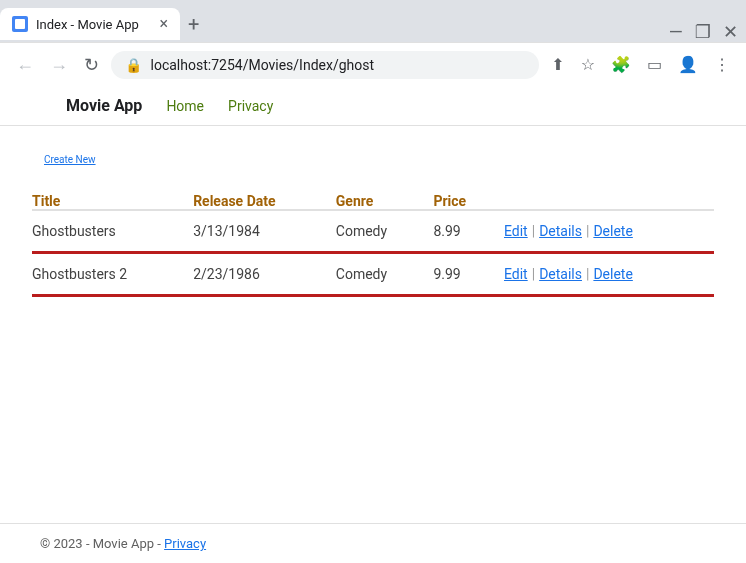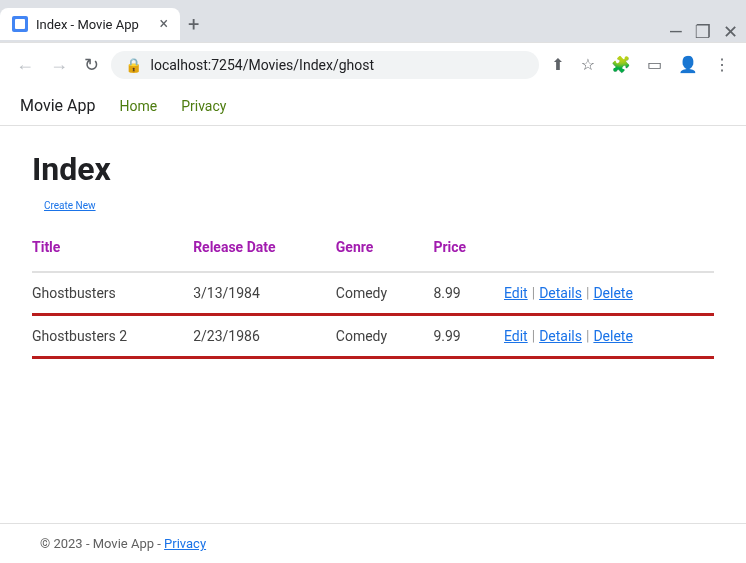--- a/index.html
+++ b/index.html
@@ -21,32 +21,32 @@
     .address-bar { height: 44px; background: #ffffff; border-top: 1px solid #e0e0e0; display: flex; align-items: center; padding: 0 12px; gap: 8px; }
     .nav-btn { background: none; border: none; cursor: pointer; color: #5f6368; font-size: 18px; padding: 4px; border-radius: 50%; display: flex; align-items: center; justify-content: center; }
     .nav-btn.disabled { color: #bdc1c6; cursor: default; }
     .address-input { flex: 1; background: #f1f3f4; border: none; border-radius: 20px; padding: 6px 14px; font-size: 14px; color: #202124; display: flex; align-items: center; gap: 8px; }
     .lock-icon { color: #5f6368; font-size: 14px; }
     .url-text { color: #202124; font-size: 14px; }
     .addr-action-btn { background: none; border: none; cursor: pointer; color: #5f6368; font-size: 16px; padding: 4px; border-radius: 50%; }
 
     
     .navbar { background: #ffffff; border-bottom: 1px solid #e0e0e0; padding: 10px 20px; display: flex; align-items: center; gap: 24px; }
-    .navbar-brand { font-size: 16px; font-weight: 400; color: #202124; }
+    .navbar-brand { font-size: 16px; font-weight: 700; color: #202124; margin-left: 46px; }
     .navbar-link { font-size: 14px; color: #4d7c0f; text-decoration: none; }
 
     
     .content-area { background: #ffffff; flex: 1; padding: 24px 32px; }
     .page-title { font-size: 32px; font-weight: bold; color: #202124; margin-bottom: 8px; }
     .create-link { color: #1a73e8; text-decoration: underline; font-size: 10px; cursor: pointer; display: inline-block; margin-bottom: 20px; margin-left: 12px; }
 
     
     table { width: 100%; border-collapse: collapse; }
     thead tr { border-bottom: 2px solid #e0e0e0; }
-    thead th { text-align: left; padding: 8px 16px 16px 0; font-weight: bold; color: #a21caf; font-size: 14px; }
+    thead th { text-align: left; padding: 8px 16px 0 0; font-weight: bold; color: #a16207; font-size: 14px; }
     tbody tr { border-bottom: 3px solid #b91c1c; }
     tbody td { padding: 12px 16px 12px 0; font-size: 14px; color: #424242; }
     .action-links { display: flex; align-items: center; gap: 4px; white-space: nowrap; }
     .action-link { color: #1a73e8; text-decoration: underline; cursor: pointer; font-size: 14px; }
     .action-sep { color: #9e9e9e; }
 
     
     .footer { background: #ffffff; border-top: 1px solid #e0e0e0; padding: 12px 40px; font-size: 13px; color: #616161; }
     .footer-link { color: #1a73e8; text-decoration: underline; cursor: pointer; }
   </style>
@@ -95,21 +95,20 @@
     <button class="addr-action-btn">⋮</button>
   </div>
 
   <div class="navbar">
     <span class="navbar-brand">Movie App</span>
     <a class="navbar-link">Home</a>
     <a class="navbar-link">Privacy</a>
   </div>
 
   <div class="content-area">
-    <h1 class="page-title">Index</h1>
     <a class="create-link">Create New</a>
 
     <table>
       <thead>
         <tr>
           <th>Title</th>
           <th>Release Date</th>
           <th>Genre</th>
           <th>Price</th>
           <th></th>

